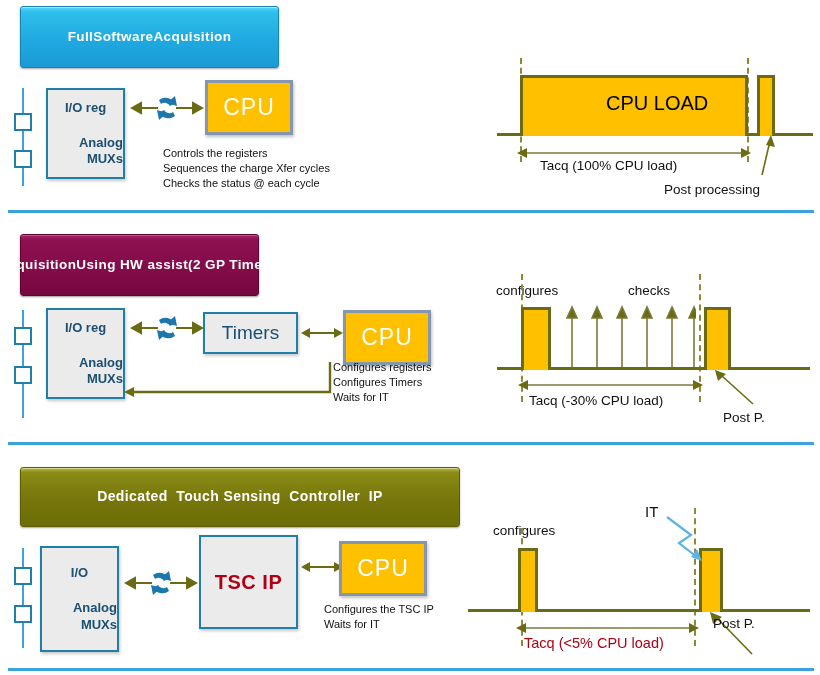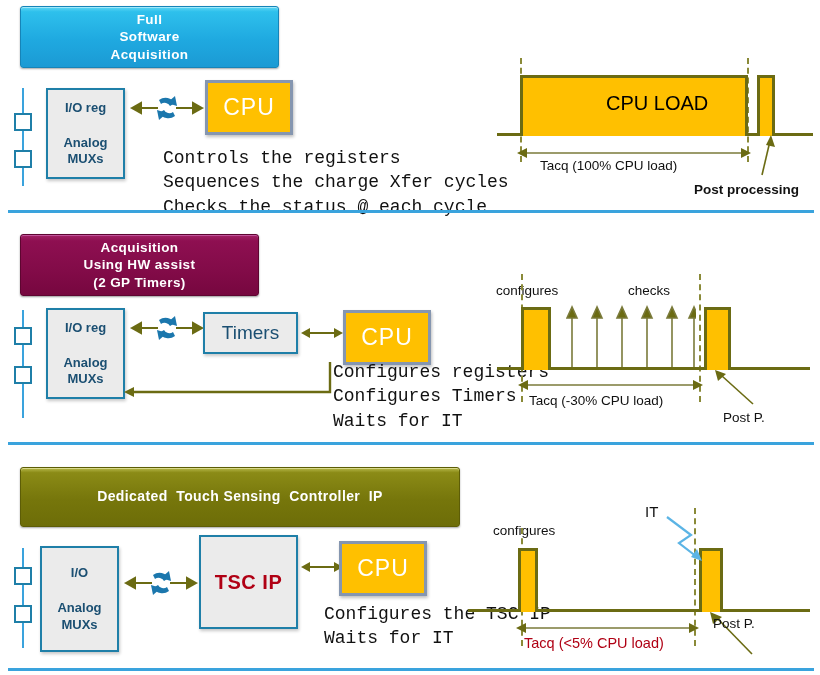--- a/index.html
+++ b/index.html
@@ -6,21 +6,21 @@
   body{
     width:820px;height:675px;position:relative;overflow:hidden;
     font-family:"Liberation Sans","DejaVu Sans",sans-serif;
     -webkit-font-smoothing:antialiased;
   }
   .abs{position:absolute;}
 
   
   .banner{
     position:absolute;color:#ffffff;font-weight:bold;text-align:center;
-    display:flex;flex-direction:column;align-items:center;justify-content:center;
+    display:flex;flex-direction:row;align-items:center;justify-content:center;
     line-height:1.28;letter-spacing:.4px;
     border-radius:3px;
   }
   .banner span{display:block;white-space:pre;}
   .banner-blue{
     background:linear-gradient(to bottom,#5fd7f4 0%,#2ec0ec 8%,#1fa9e0 55%,#1b9ad4 100%);
     box-shadow:inset 0 1px 0 #9fe8fb, 0 1px 2px rgba(0,0,0,.35);
     border:1px solid #1684b8;
   }
   .banner-purple{
@@ -33,21 +33,21 @@
     box-shadow:inset 0 1px 0 #d8d98a, 0 1px 2px rgba(0,0,0,.35);
     border:1px solid #5d5d06;
   }
 
   
   .divider{position:absolute;height:3px;background:#3aa3dd;}
 
   
   .blk{
     position:absolute;box-sizing:border-box;display:flex;
-    align-items:center;justify-content:center;text-align:center;gap:8px;
+    align-items:center;justify-content:center;text-align:right;gap:8px;
   }
   .blk-io{
     background:#ebebeb;border:2px solid #1f7fa8;
     flex-direction:column;color:#1b4f72;font-weight:bold;
     box-shadow:1px 2px 3px rgba(0,0,0,.22);
   }
   .blk-io .l1{font-size:13px;margin-bottom:12px;}
   .blk-io .l2{font-size:13px;line-height:1.25;}
   .blk-plain{
     background:#ebebeb;border:2px solid #1f7fa8;
@@ -60,21 +60,21 @@
     box-shadow:1px 2px 3px rgba(0,0,0,.25);
   }
   .blk-cpu .txt{font-size:23px;color:#ffffff;letter-spacing:1px;}
 
   
   .rail{position:absolute;width:2px;background:#3aa3dd;}
   .pad{position:absolute;box-sizing:border-box;width:18px;height:18px;
        border:2px solid #1f7fa8;background:#ffffff;}
 
   
-  .desc{position:absolute;font-size:18px;color:#111111;line-height:1.35;white-space:pre;font-family:Liberation Mono, monospace;}
+  .desc{position:absolute;font-size:11px;color:#111111;line-height:1.35;white-space:pre;}
 
   
   .base{position:absolute;height:3px;background:#6b6b13;}
   .pulse{position:absolute;box-sizing:border-box;background:#ffc000;border:3px solid #6b6b13;border-bottom:none;}
   .dash{position:absolute;width:0;border-left:2px dashed #8a8a38;}
   .tlabel{position:absolute;font-size:13.5px;color:#111;white-space:pre;}
   .tlabel-red{color:#b00014;font-weight:normal;font-size:14.5px;}
   .tbig{position:absolute;font-size:20px;color:#000;white-space:pre;margin-left:36px;}
 </style>
 </head>
@@ -130,21 +130,21 @@
   <line x1="8" y1="7" x2="228" y2="7" stroke="#7a7a3a" stroke-width="1.6"></line>
   <polygon points="1,7 11,2 11,12" fill="#6b6b13"></polygon>
   <polygon points="235,7 225,2 225,12" fill="#6b6b13"></polygon>
 </svg>
 <div class="tlabel" style="left:540px;top:158px;">Tacq (100% CPU load)</div>
 
 <svg class="abs" style="left:700px;top:135px;" width="80" height="42" viewBox="0 0 80 42">
   <line x1="62" y1="40" x2="70" y2="6" stroke="#6b6b13" stroke-width="1.6"></line>
   <polygon points="71,0 66,10 75,12" fill="#6b6b13"></polygon>
 </svg>
-<div class="tlabel" style="left:694px;top:182px;font-weight:bold;">Post processing</div>
+<div class="tlabel" style="left:664px;top:182px;">Post processing</div>
 
 <div class="divider" style="left:8px;top:210px;width:806px;"></div>
 
 <div class="banner banner-purple" style="left:20px;top:234px;width:237px;height:60px;font-size:13.5px;">
   <span>Acquisition</span>
   <span>Using HW assist</span>
   <span>(2 GP Timers)</span>
 </div>
 
 <div class="rail" style="left:22px;top:310px;height:108px;"></div>

